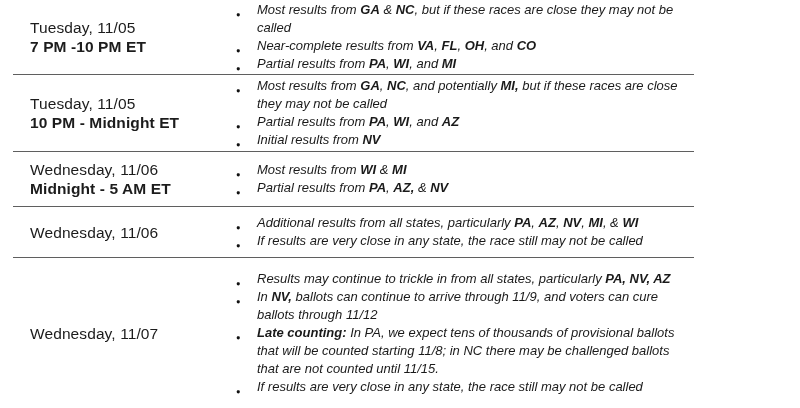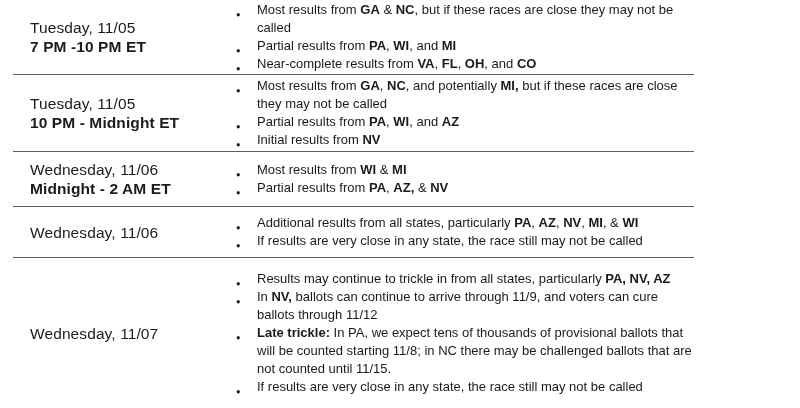--- a/index.html
+++ b/index.html
@@ -50,20 +50,21 @@
     padding: 0;
     list-style: none;
     max-width: 546px;
   }
   li.bullet-item {
     position: relative;
     padding-left: 23px;
     font-size: 13px;
     line-height: 18px;
     color: #1a1a1a;
+    font-style: italic;
   }
   li.bullet-item::before {
     content: "\25CF";
     position: absolute;
     left: 2px;
     top: 5px;
     font-size: 7.5px;
     color: #111;
   }
   .bold { font-weight: bold; }
@@ -73,42 +74,42 @@
 
 <div class="schedule">
     <div class="row">
       <div class="cell-left">
         <div class="date-line">Tuesday, 11/05</div>
         <div class="date-line bold">7 PM -10 PM ET</div>
       </div>
       <div class="cell-right">
         <ul class="bullet-list">
           <li class="bullet-item"><span>Most results from </span><span class="bold">GA</span><span> &amp; </span><span class="bold">NC</span><span>, but if these races are close they may not be called</span></li>
+          <li class="bullet-item"><span>Near-complete results from </span><span class="bold">VA</span><span>, </span><span class="bold">FL</span><span>, </span><span class="bold">OH</span><span>, and </span><span class="bold">CO</span></li>
           <li class="bullet-item"><span>Partial results from </span><span class="bold">PA</span><span>, </span><span class="bold">WI</span><span>, and </span><span class="bold">MI</span></li>
-          <li class="bullet-item"><span>Near-complete results from </span><span class="bold">VA</span><span>, </span><span class="bold">FL</span><span>, </span><span class="bold">OH</span><span>, and </span><span class="bold">CO</span></li>
         </ul>
       </div>
     </div>
     <div class="row">
       <div class="cell-left">
         <div class="date-line">Tuesday, 11/05</div>
         <div class="date-line bold">10 PM - Midnight ET</div>
       </div>
       <div class="cell-right">
         <ul class="bullet-list">
           <li class="bullet-item"><span>Most results from </span><span class="bold">GA</span><span>, </span><span class="bold">NC</span><span>, and potentially </span><span class="bold">MI,</span><span> but if these races are close they may not be called</span></li>
           <li class="bullet-item"><span>Partial results from </span><span class="bold">PA</span><span>, </span><span class="bold">WI</span><span>, and </span><span class="bold">AZ</span></li>
           <li class="bullet-item"><span>Initial results from </span><span class="bold">NV</span></li>
         </ul>
       </div>
     </div>
     <div class="row">
       <div class="cell-left">
         <div class="date-line">Wednesday, 11/06</div>
-        <div class="date-line bold">Midnight - 2 AM ET</div>
+        <div class="date-line bold">Midnight - 5 AM ET</div>
       </div>
       <div class="cell-right">
         <ul class="bullet-list">
           <li class="bullet-item"><span>Most results from </span><span class="bold">WI</span><span> &amp; </span><span class="bold">MI</span></li>
           <li class="bullet-item"><span>Partial results from </span><span class="bold">PA</span><span>, </span><span class="bold">AZ,</span><span> &amp; </span><span class="bold">NV</span></li>
         </ul>
       </div>
     </div>
     <div class="row">
       <div class="cell-left">
@@ -122,18 +123,18 @@
       </div>
     </div>
     <div class="row">
       <div class="cell-left">
         <div class="date-line">Wednesday, 11/07</div>
       </div>
       <div class="cell-right">
         <ul class="bullet-list">
           <li class="bullet-item"><span>Results may continue to trickle in from all states, particularly </span><span class="bold">PA, NV, AZ</span></li>
           <li class="bullet-item"><span>In </span><span class="bold">NV,</span><span> ballots can continue to arrive through 11/9, and voters can cure ballots through 11/12</span></li>
-          <li class="bullet-item"><span class="bold">Late trickle:</span><span> In PA, we expect tens of thousands of provisional ballots that will be counted starting 11/8; in NC there may be challenged ballots that are not counted until 11/15.</span></li>
+          <li class="bullet-item"><span class="bold">Late counting:</span><span> In PA, we expect tens of thousands of provisional ballots that will be counted starting 11/8; in NC there may be challenged ballots that are not counted until 11/15.</span></li>
           <li class="bullet-item"><span>If results are very close in any state, the race still may not be called</span></li>
         </ul>
       </div>
     </div>
   </div>
 
 </body></html>

